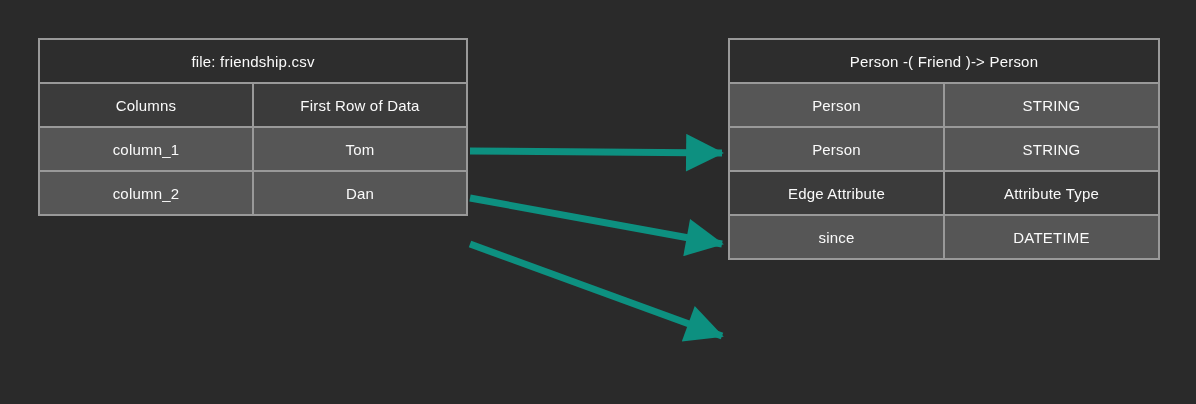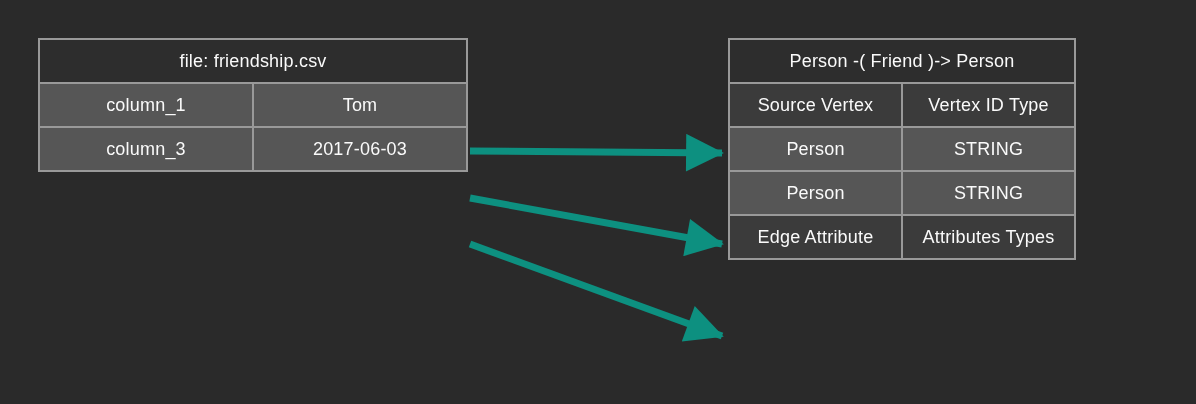--- a/index.html
+++ b/index.html
@@ -18,81 +18,85 @@
     font-family:"Liberation Sans", sans-serif;
     color:var(--text);
     position:relative;
     overflow:hidden;
   }
   .canvas{position:absolute;inset:0;width:1196px;height:404px;}
   table.map-table{
     position:absolute;
     border-collapse:collapse;
     table-layout:fixed;
-    font-size:18px;
+    font-size:15px;
     color:var(--text);
   }
   table.map-table td{
     border:2px solid var(--border);
     text-align:center;
     vertical-align:middle;
     height:42px;
     padding:0 4px;
     letter-spacing:.2px;
   }
   td.title-cell{background:var(--title-bg);}
   td.label-cell{background:var(--label-bg);}
   td.data-cell{background:var(--data-bg);margin-top:44px;}
   #file-table{left:38px;top:38px;width:430px;}
-  #edge-table{left:728px;top:38px;width:348px;}
+  #edge-table{left:728px;top:38px;width:432px;}
   svg.arrows{position:absolute;inset:0;pointer-events:none;}
   svg.arrows line{stroke:var(--arrow);stroke-width:7;}
   svg.arrows path.head{fill:var(--arrow);}
 </style>
 </head>
 <body>
 
 <div class="canvas">
 
   <table class="map-table" id="file-table">
     <tbody>
       <tr>
         <td class="title-cell" colspan="2">file: friendship.csv</td>
       </tr>
       <tr>
+        <td class="label-cell">Columns</td>
+        <td class="label-cell">First Row of Data</td>
+      </tr>
+      <tr>
         <td class="data-cell">column_1</td>
         <td class="data-cell">Tom</td>
       </tr>
       <tr>
-        <td class="data-cell">column_3</td>
-        <td class="data-cell">2017-06-03</td>
+        <td class="data-cell">column_2</td>
+        <td class="data-cell">Dan</td>
       </tr>
     </tbody>
   </table>
 
   <table class="map-table" id="edge-table">
     <tbody>
       <tr>
         <td class="title-cell" colspan="2">Person -( Friend )-&gt; Person</td>
-      </tr>
-      <tr>
-        <td class="label-cell">Source Vertex</td>
-        <td class="label-cell">Vertex ID Type</td>
       </tr>
       <tr>
         <td class="data-cell">Person</td>
         <td class="data-cell">STRING</td>
       </tr>
       <tr>
         <td class="data-cell">Person</td>
         <td class="data-cell">STRING</td>
       </tr>
       <tr>
         <td class="label-cell">Edge Attribute</td>
-        <td class="label-cell">Attributes Types</td>
+        <td class="label-cell">Attribute Type</td>
+      </tr>
+      <tr>
+        <td class="data-cell">since</td>
+        <td class="data-cell">DATETIME</td>
       </tr>
     </tbody>
   </table>
 
   <svg class="arrows" width="1196" height="404" viewBox="0 0 1196 404">
     <defs>
       <marker id="head" viewBox="0 0 10 10" refX="9.5" refY="5" markerWidth="6.4" markerHeight="5.4" orient="auto-start-reverse" markerUnits="strokeWidth">
         <path class="head" d="M0,0 L10,5 L0,10 z"></path>
       </marker>
     </defs>

